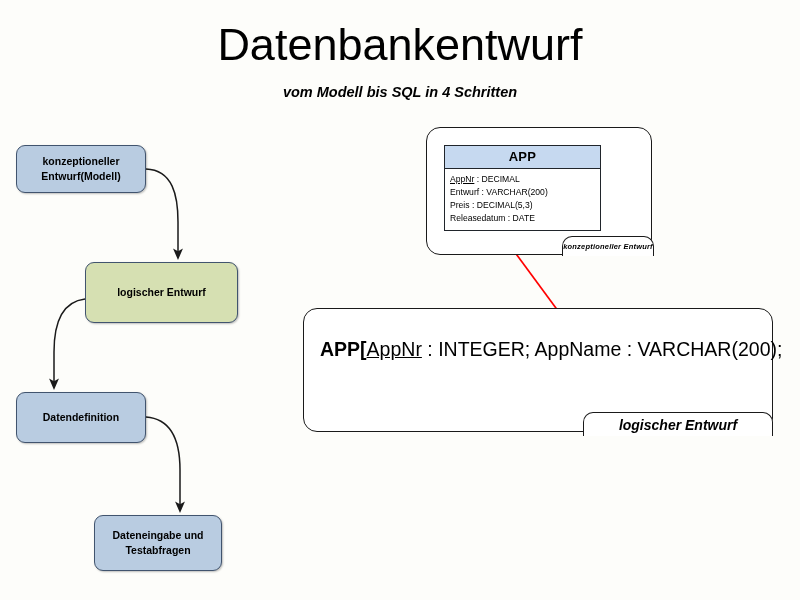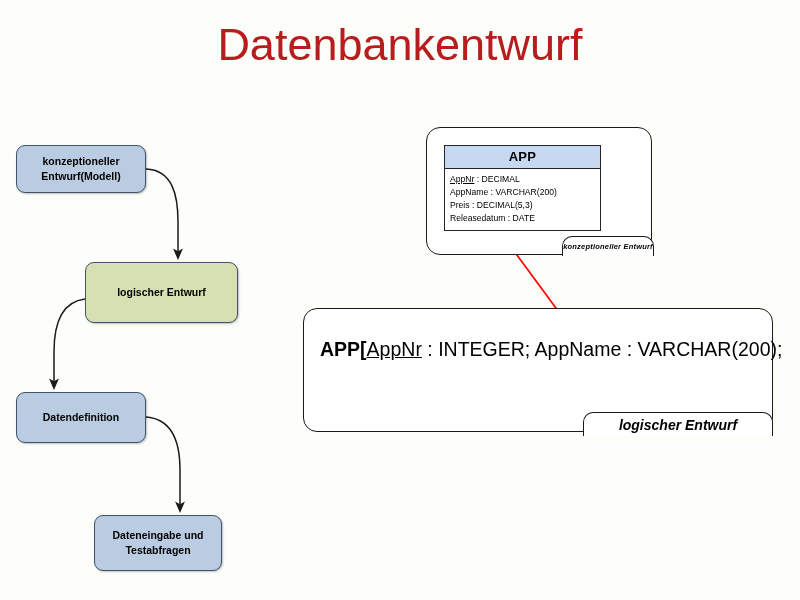--- a/index.html
+++ b/index.html
@@ -23,21 +23,21 @@
 
   
   .page-title {
     position: absolute;
     left: 0;
     top: 20px;
     width: 800px;
     text-align: center;
     font-size: 45px;
     font-weight: 400;
-    color: #b91c1c;
+    color: #000000;
     letter-spacing: 0px;
     line-height: 1.1;
   }
   .page-subtitle {
     position: absolute;
     left: 0;
     top: 84px;
     width: 800px;
     text-align: center;
     font-size: 14.5px;
@@ -171,20 +171,21 @@
   }
   #relation-text .rel-name { font-weight: bold; }
   #relation-text .rel-pk   { text-decoration: underline; }
 </style>
 </head>
 <body>
 
 <div id="canvas">
 
   <div class="page-title">Datenbankentwurf</div>
+  <div class="page-subtitle">vom Modell bis SQL in 4 Schritten</div>
 
   <svg id="connectors" viewBox="0 0 800 600" xmlns="http://www.w3.org/2000/svg">
     <defs>
       <marker id="arrowBlack" markerWidth="9" markerHeight="9" refX="4.2" refY="4.2" orient="auto" markerUnits="strokeWidth">
         <path d="M0.6,0.9 L8.2,4.2 L0.6,7.5 L2.4,4.2 Z" fill="#1a1a1a"></path>
       </marker>
       <marker id="arrowRed" markerWidth="7" markerHeight="7" refX="3.2" refY="3.4" orient="auto" markerUnits="strokeWidth">
         <path d="M0.4,0.5 L6.6,3.4 L0.4,6.3 L1.8,3.4 Z" fill="#ff0000"></path>
       </marker>
     </defs>
@@ -216,21 +217,21 @@
 
   <div class="panel" id="panel-konzept"></div>
 
   <div id="er-table">
     <div class="er-header">APP</div>
     <div class="er-body">
       <div class="er-attr pk">
         <span class="attr-name">AppNr</span><span> : </span><span>DECIMAL</span>
       </div>
       <div class="er-attr">
-        <span class="attr-name">AppName</span><span> : </span><span>VARCHAR(200)</span>
+        <span class="attr-name">Entwurf</span><span> : </span><span>VARCHAR(200)</span>
       </div>
       <div class="er-attr">
         <span class="attr-name">Preis</span><span> : </span><span>DECIMAL(5,3)</span>
       </div>
       <div class="er-attr">
         <span class="attr-name">Releasedatum</span><span> : </span><span>DATE</span>
       </div>
     </div>
   </div>
 

